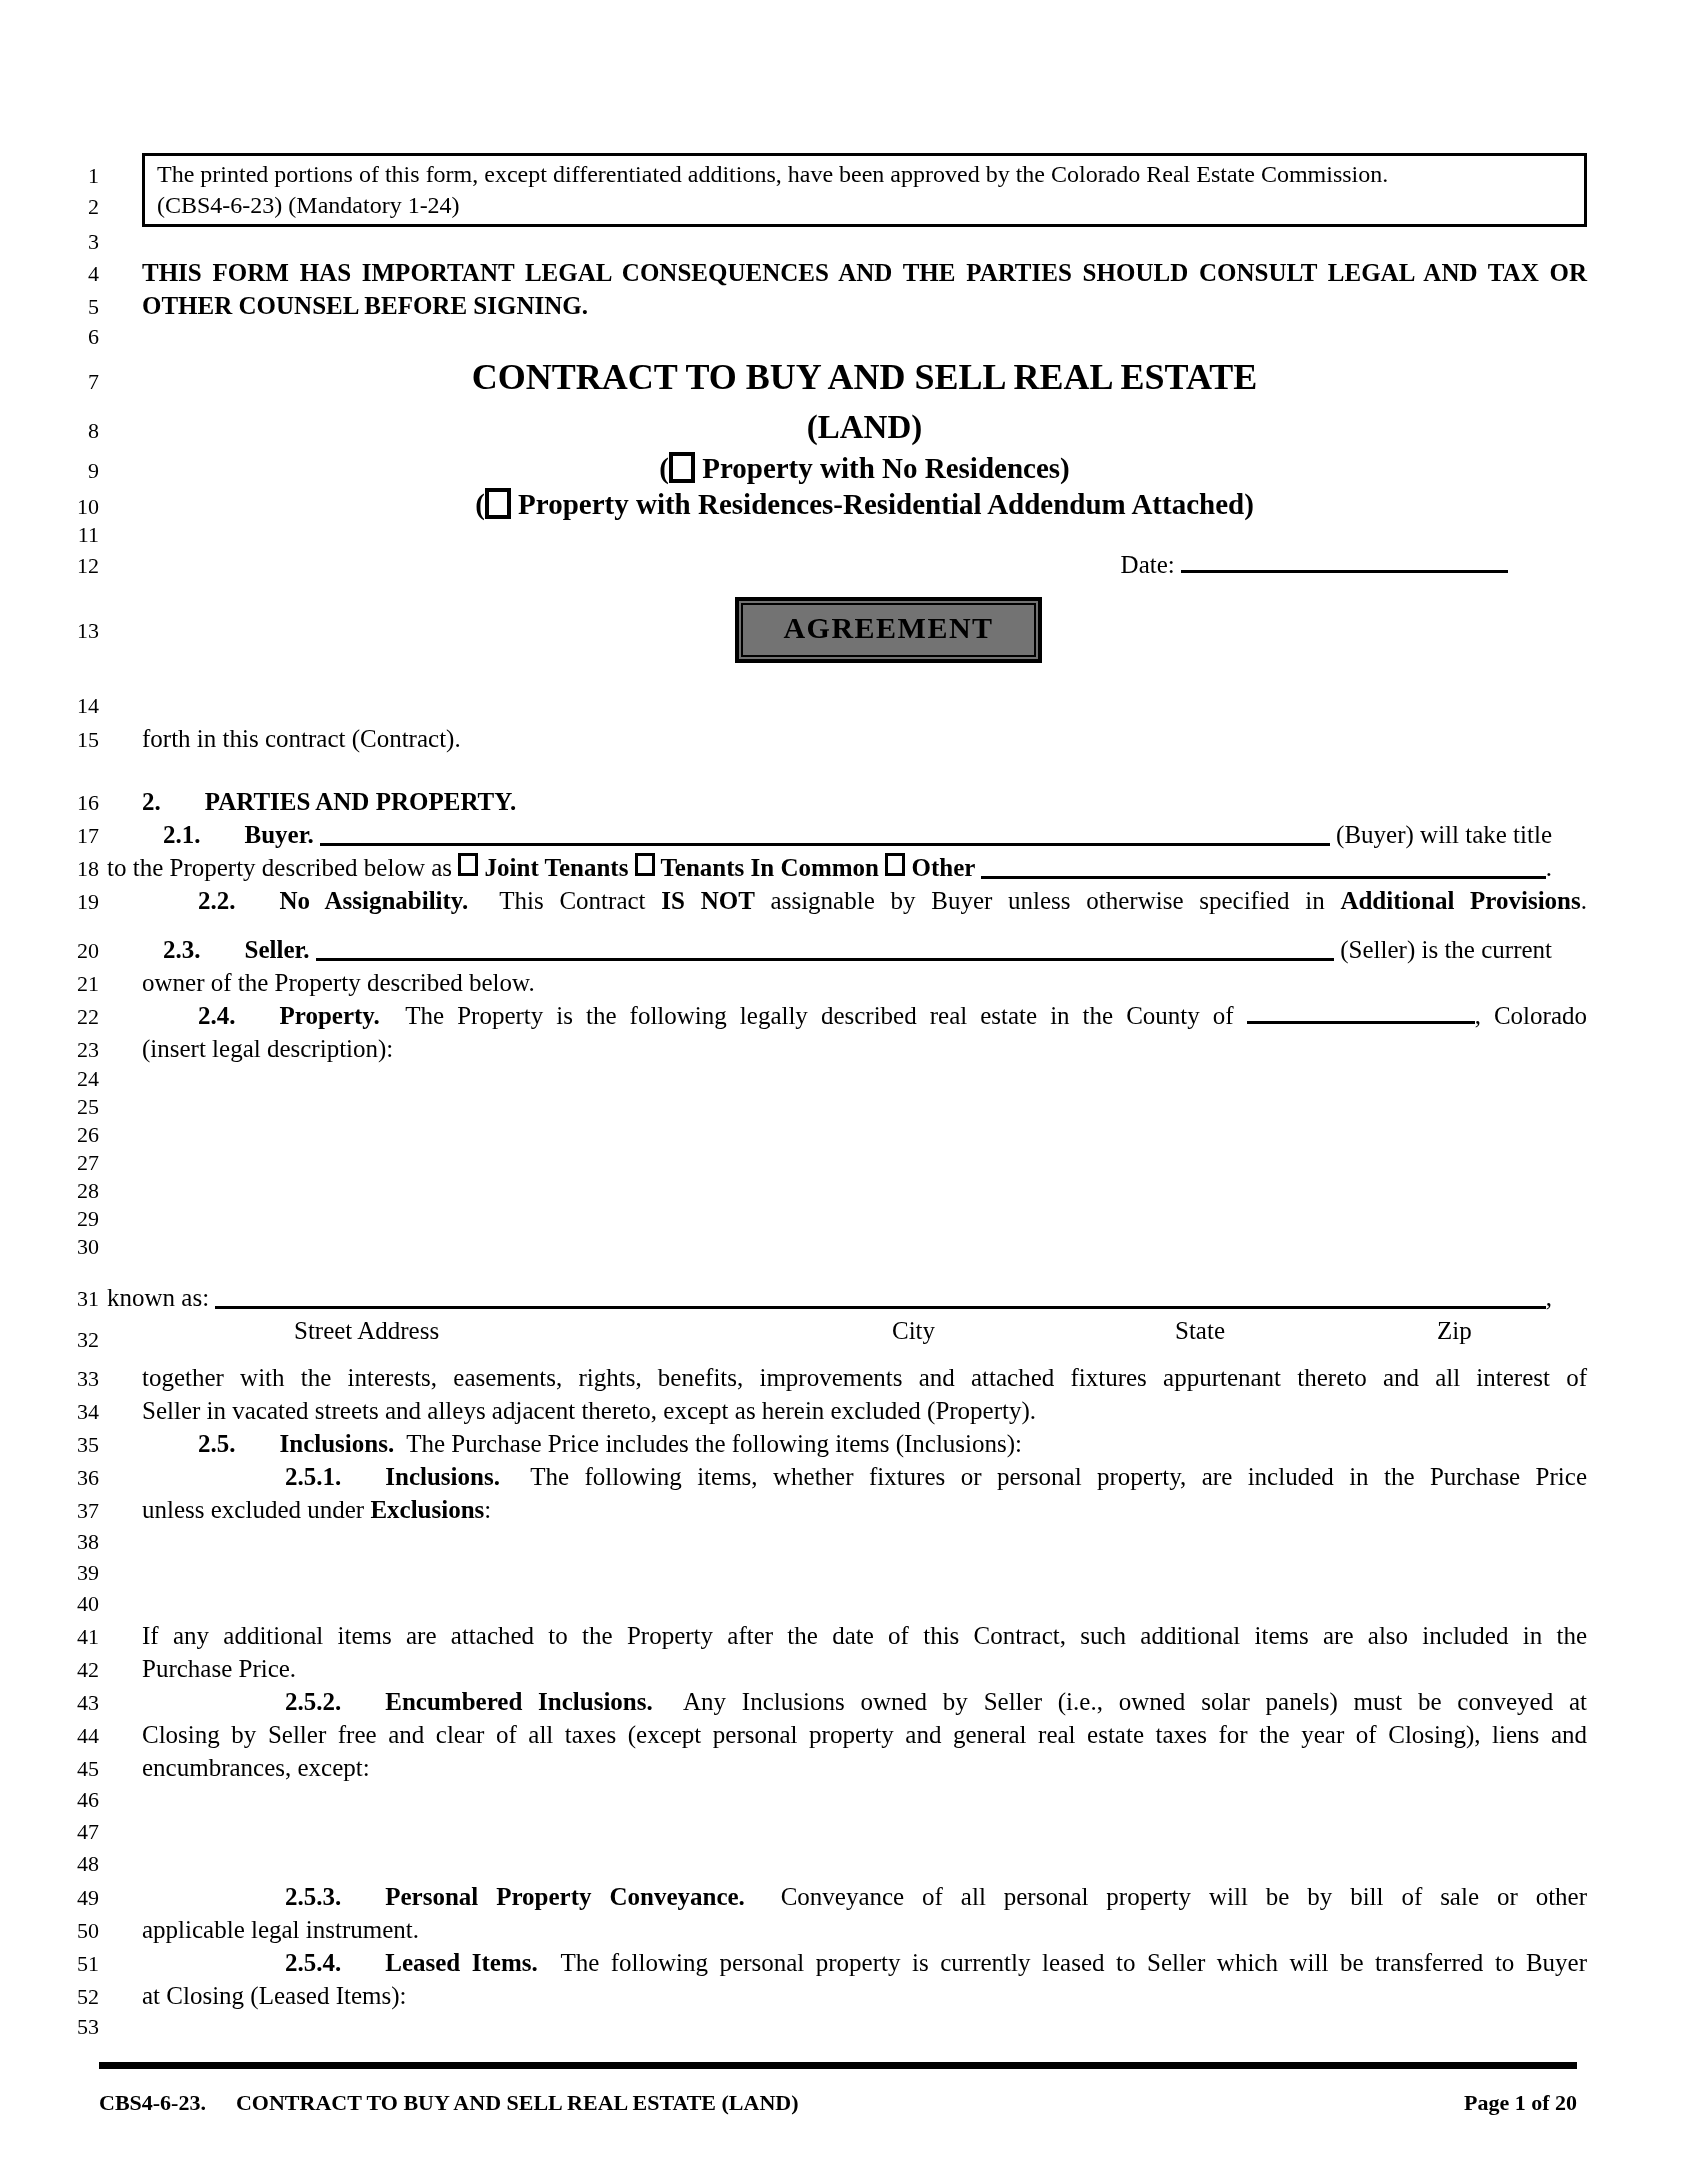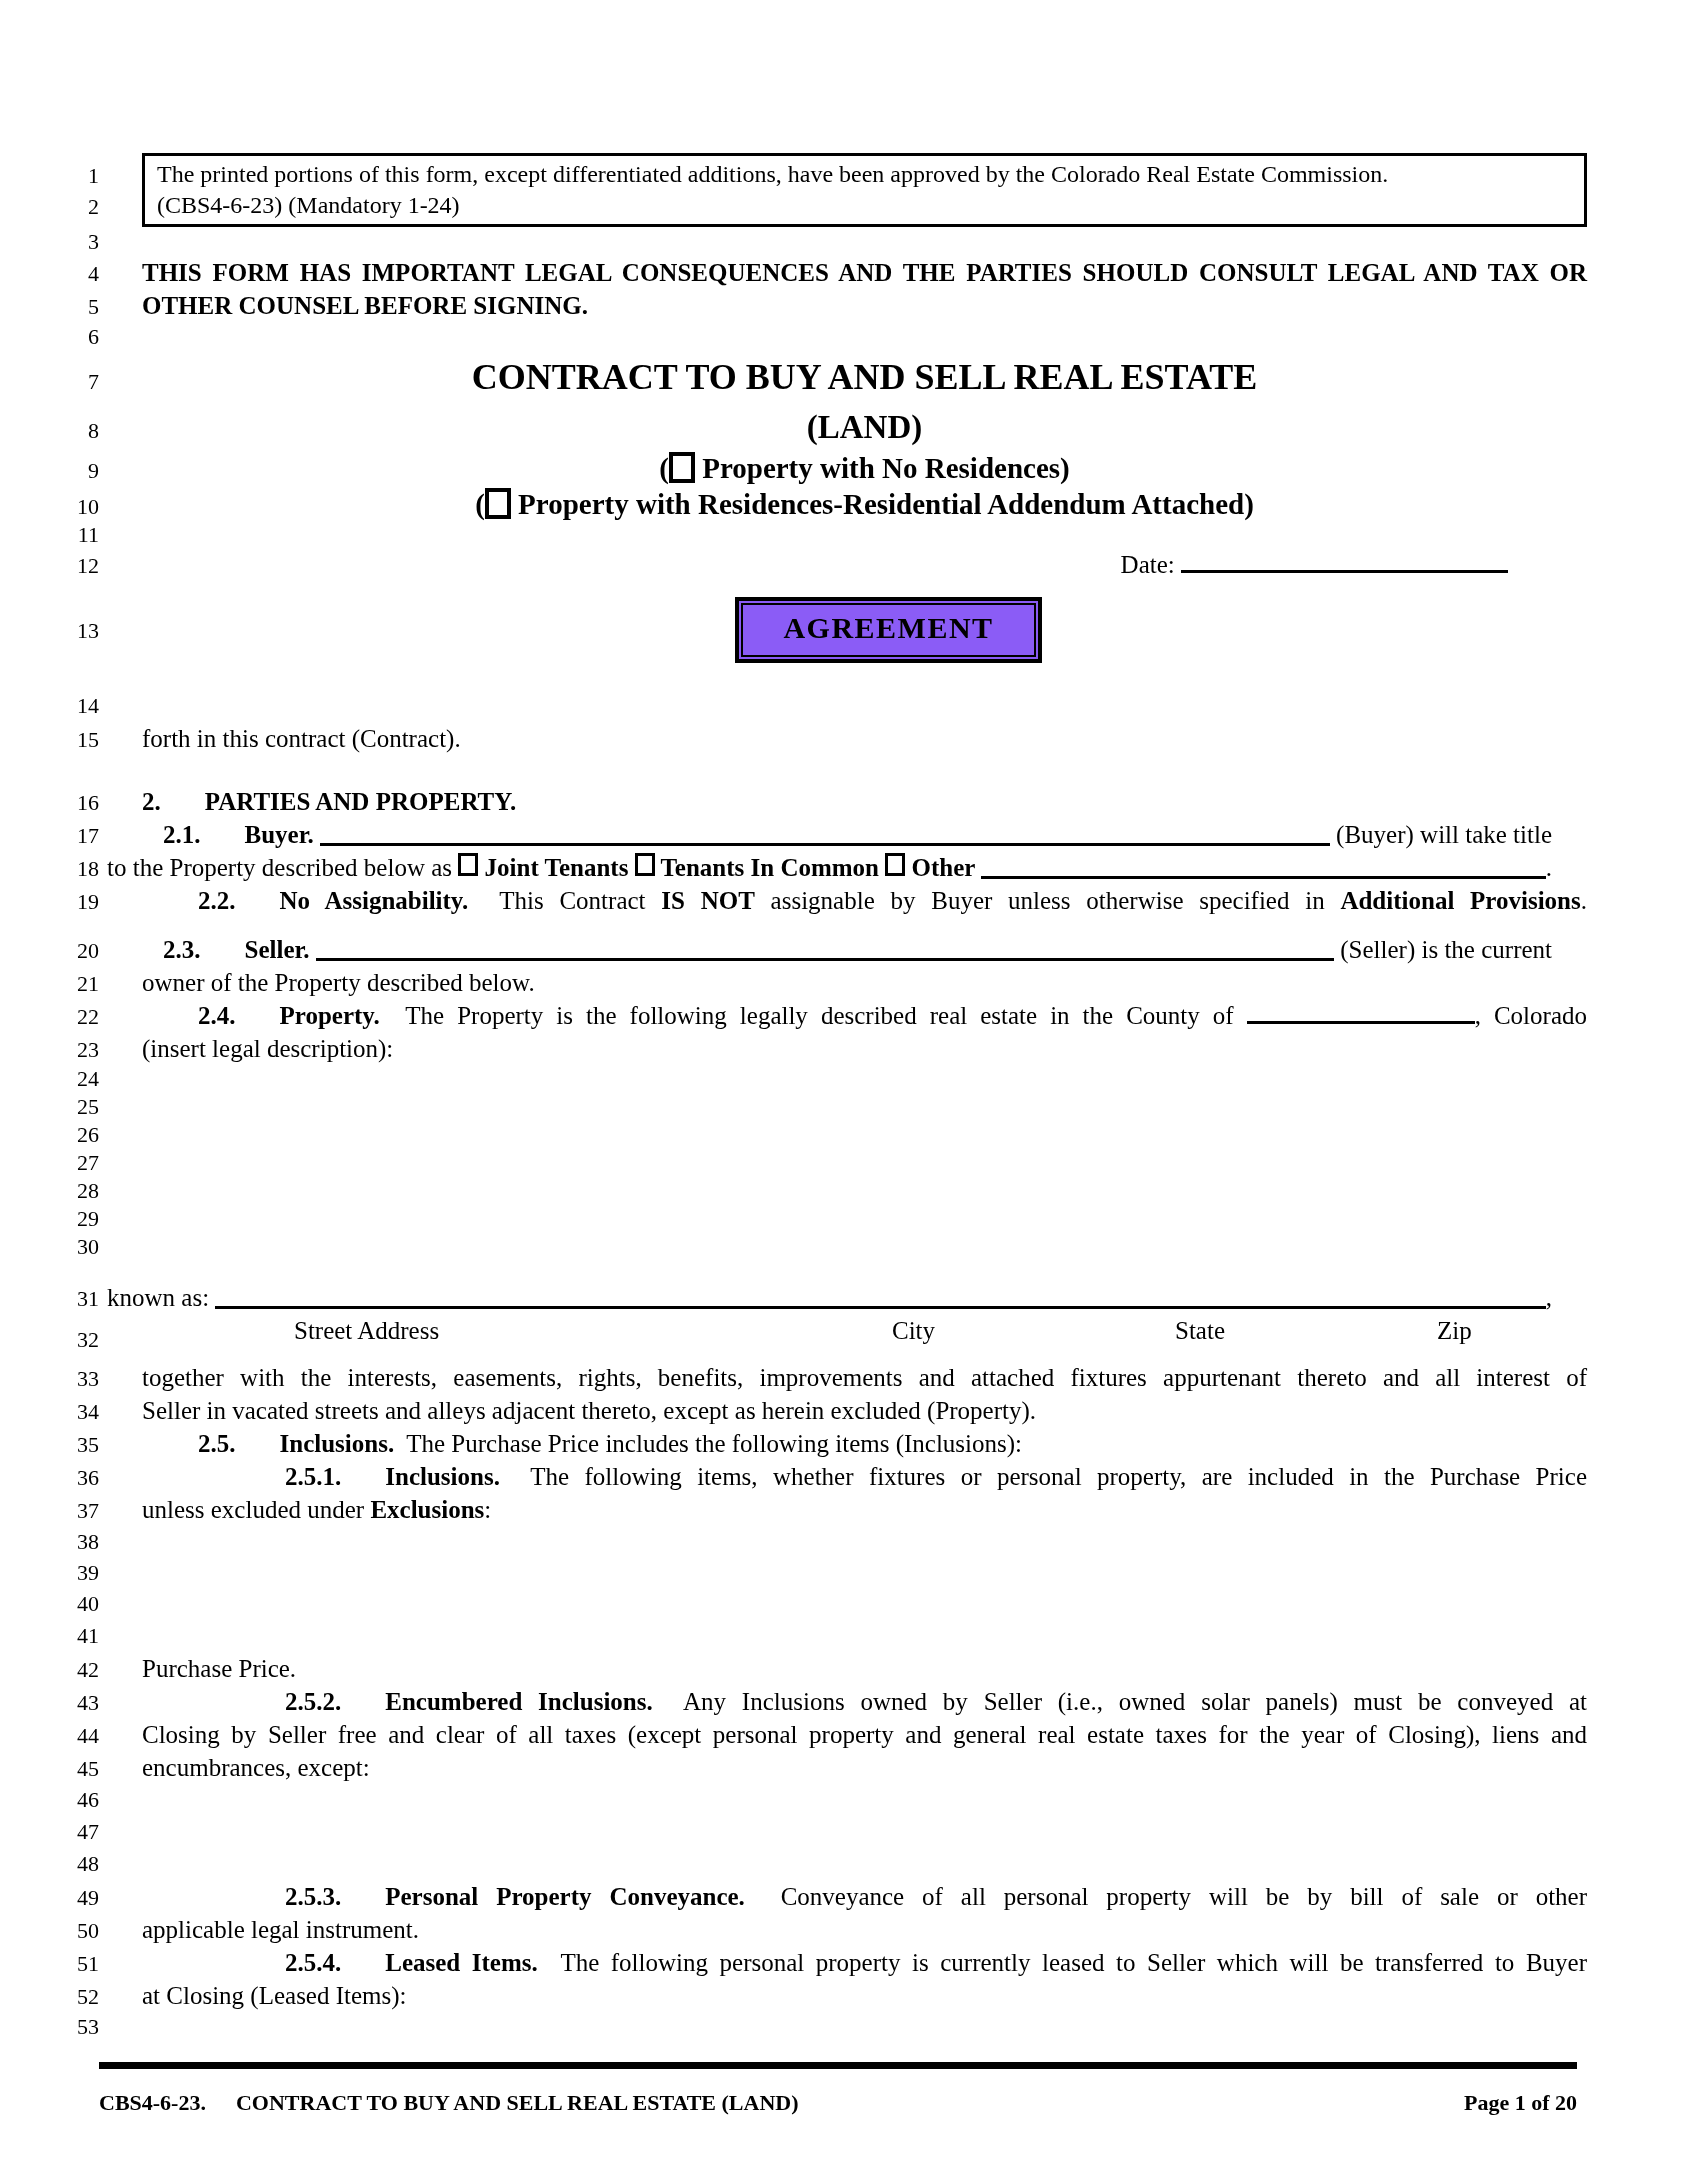--- a/index.html
+++ b/index.html
@@ -47,21 +47,21 @@
   .k-title-sub{height:46px;line-height:46px;}
   .c-title-sub{text-align:center;font-weight:bold;font-size:33px;}
   .k-title-option{height:36px;line-height:36px;}
   .c-title-option{text-align:center;font-weight:bold;font-size:29px;}
 
   .c-date{text-align:right;padding-right:79px;}
 
   
   .k-agreement{height:auto;margin:16px 0 26px 0;align-items:center;gap:24px;}
   .c-agreement{display:flex;justify-content:center;}
-  .agr-outer{border:4px solid #000;padding:2px;background:#8b5cf6;}
+  .agr-outer{border:4px solid #000;padding:2px;background:#737373;}
   .agr-inner{border:2px solid #000;padding:3px 40px 7px 40px;font-weight:bold;
              font-size:30px;letter-spacing:1.5px;line-height:40px;}
 
   
   .c-labels{position:relative;height:33px;font-size:25px;}
   .c-labels .run{position:absolute;top:0;white-space:pre;}
   .addr-0{left:152px;} .addr-1{left:750px;} .addr-2{left:1033px;} .addr-3{left:1295px;}
 
   
   .mt14{margin-top:14px;} .mt16{margin-top:16px;} .mt20{margin-top:20px;} .mt30{margin-top:30px;}
@@ -272,20 +272,21 @@
         <div class="row k-blank blank" style="line-height: 31px; height: 31px;">
           <div class="gutter">39</div>
           <div class="content c-blank"></div>
         </div>
         <div class="row k-blank blank" style="line-height: 31px; height: 31px;">
           <div class="gutter">40</div>
           <div class="content c-blank"></div>
         </div>
         <div class="row k-text">
           <div class="gutter">41</div>
+          <div class="content c-text just"><span class="run">If any additional items are attached to the Property after the date of this Contract, such additional items are also included in the</span></div>
         </div>
         <div class="row k-text">
           <div class="gutter">42</div>
           <div class="content c-text"><span class="run">Purchase Price.</span></div>
         </div>
         <div class="row k-text">
           <div class="gutter">43</div>
           <div class="content c-text just ind2"><span class="run b">2.5.2.</span><span class="tab"></span><span class="run b">Encumbered Inclusions.</span><span class="run">&nbsp; Any Inclusions owned by Seller (i.e., owned solar panels) must be conveyed at</span></div>
         </div>
         <div class="row k-text">

